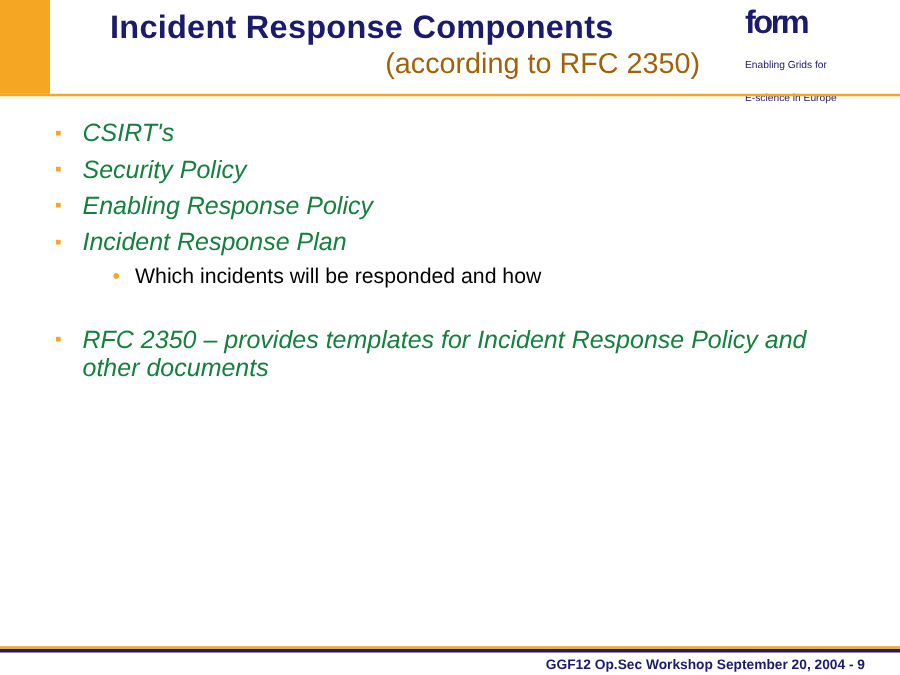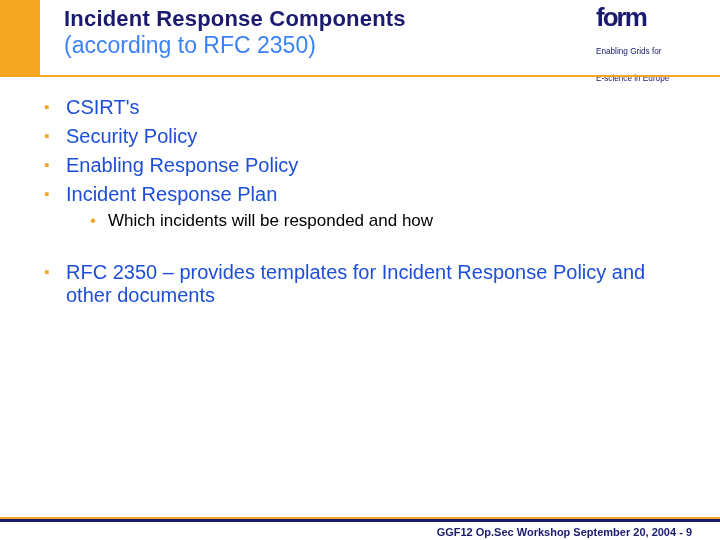--- a/index.html
+++ b/index.html
@@ -19,29 +19,30 @@
     background: #f5a623;
   }
   .header {
     position: absolute;
     left: 40px; top: 0;
     height: 75px;
     width: 550px;
     padding: 6px 10px 0 24px;
   }
   .title {
-    font-size: 22px;
+    font-size: 26px;
     font-weight: bold;
     color: #1a1a6e;
     letter-spacing: 0.2px;
+    margin-left: 24px;
   }
   .subtitle {
     font-size: 23px;
-    color: #3b82f6;
-    text-align: left;
+    color: #a16207;
+    text-align: right;
     padding-right: 20px;
     margin-top: 0px;
   }
   .logo-block {
     position: absolute;
     right: 6px; top: 6px;
     width: 118px;
     text-align: left;
   }
   .logo-e {
@@ -66,25 +67,26 @@
     background: #f5a623;
   }
   .content {
     position: absolute;
     left: 44px;
     top: 90px;
     width: 640px;
   }
   .l1 {
     font-size: 20px;
-    color: #1d4ed8;
+    color: #15803d;
     margin-top: 6px;
     margin-bottom: 2px;
     padding-left: 22px;
     position: relative;
+    font-style: italic;
   }
   .l1::before {
     content: "▪";
     position: absolute;
     left: 0;
     top: 2px;
     color: #f5a623;
     font-size: 15px;
   }
   .l2 {

